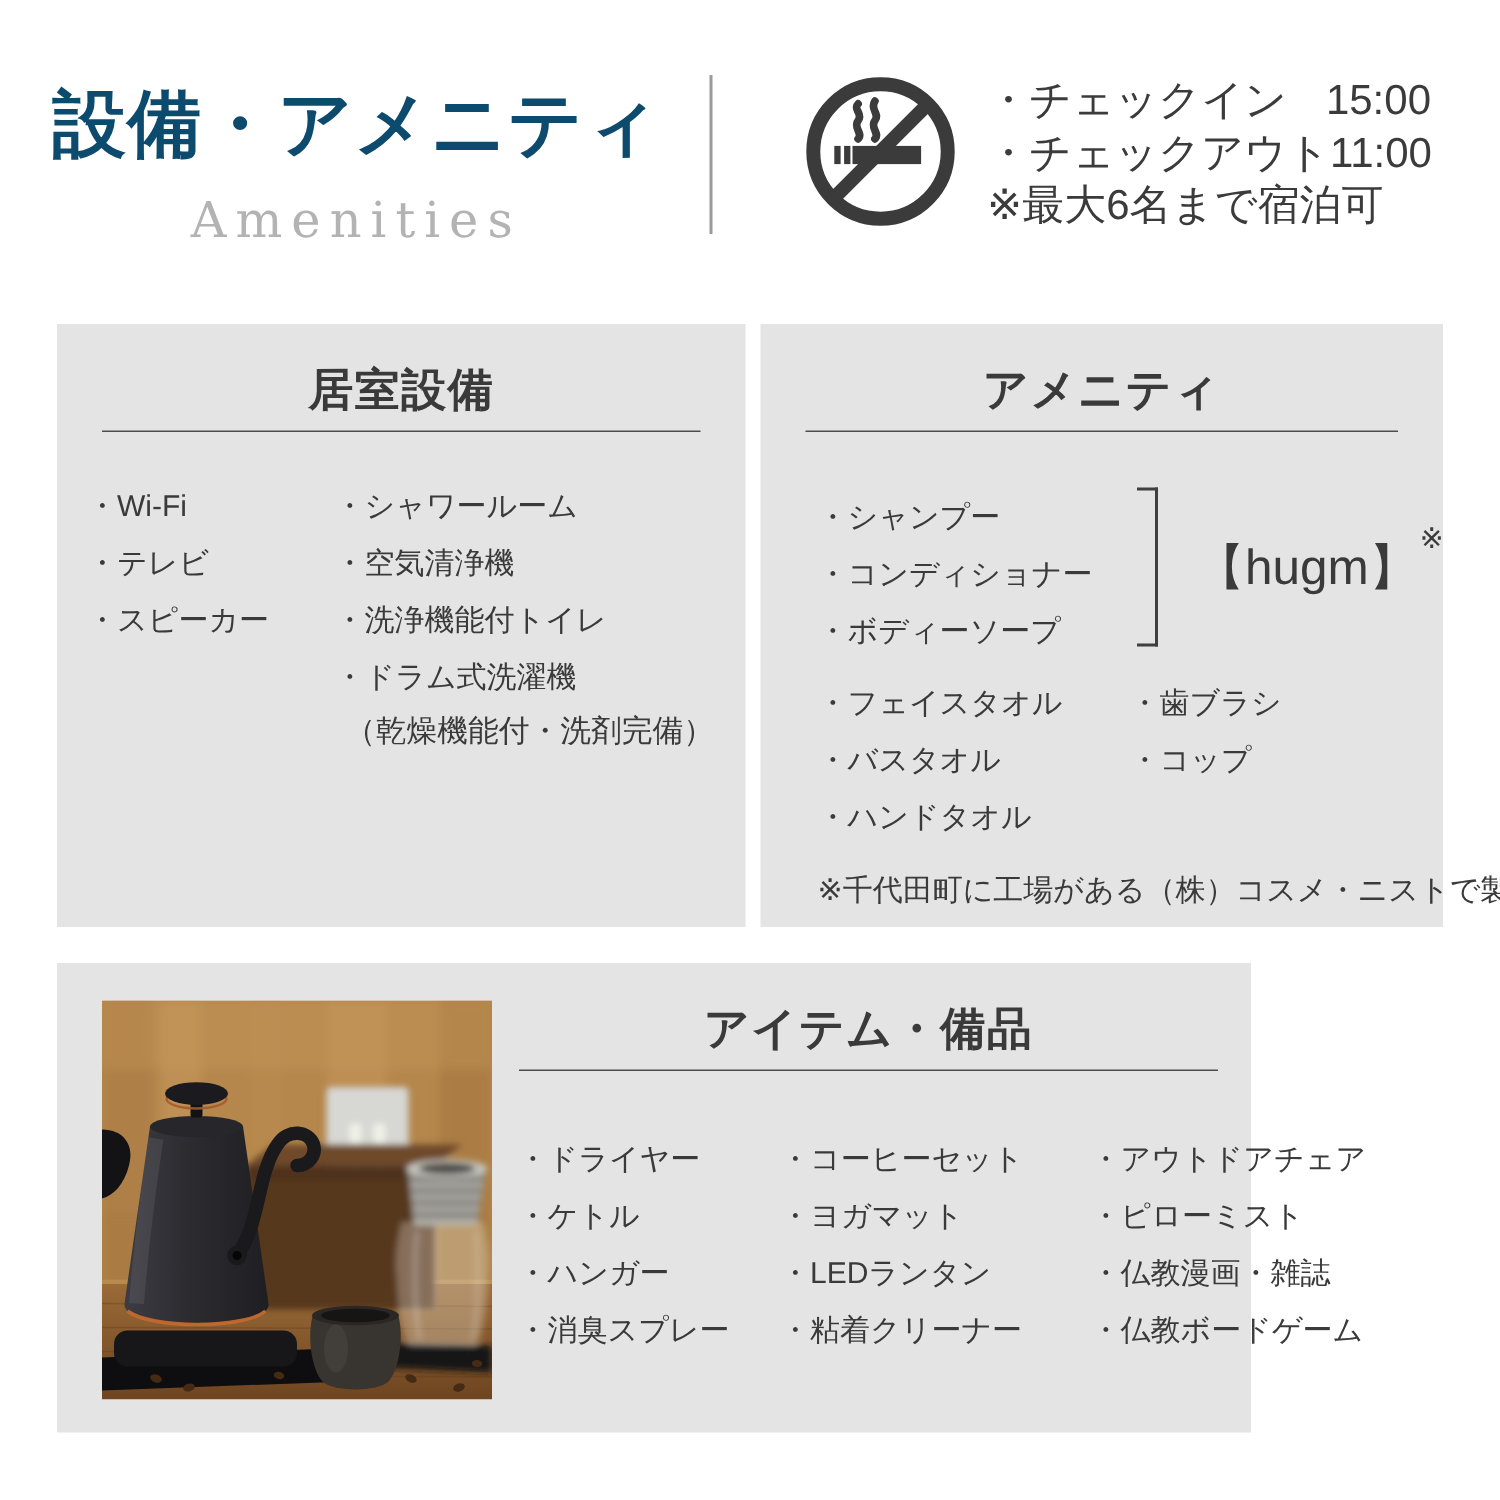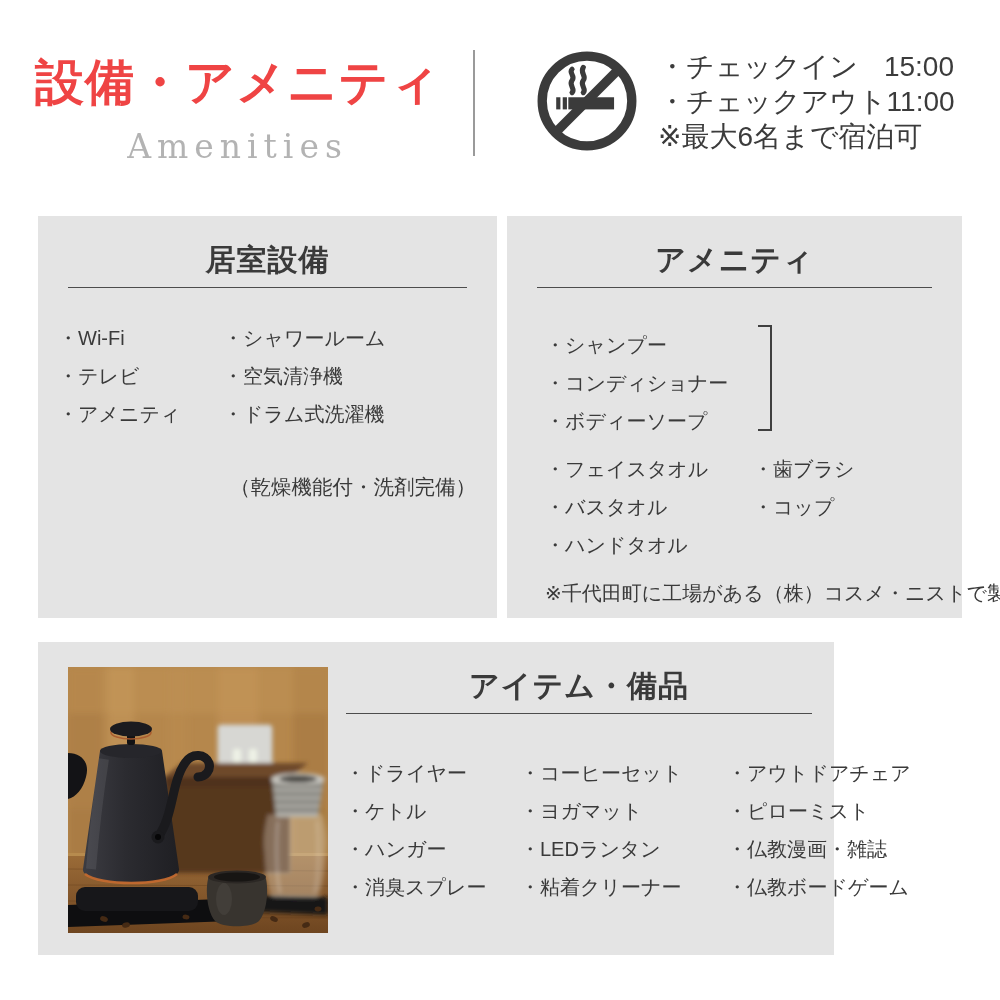--- a/index.html
+++ b/index.html
@@ -3,21 +3,21 @@
 <meta charset="utf-8">
 <style>
   * { margin:0; padding:0; box-sizing:border-box; }
   html,body { background:#ffffff; }
   body { font-family:"Liberation Sans","DejaVu Sans",sans-serif; color:#3a3a3a; }
   .page { position:relative; width:1000px; height:1000px; background:#ffffff; overflow:hidden; }
 
   
   .title { position:absolute; left:35px; top:50px; width:405px; text-align:center;
            font-family:"DejaVu Serif","Liberation Serif",serif; font-size:49px; font-weight:600;
-           color:#ef4444; letter-spacing:1px; white-space:nowrap; }
+           color:#0c4a6e; letter-spacing:1px; white-space:nowrap; }
   .subtitle { position:absolute; left:35px; top:127px; width:405px; text-align:center;
               font-family:"DejaVu Serif","Liberation Serif",serif; font-size:33px; color:#b3b3b3;
               letter-spacing:6px; }
   .vdivider { position:absolute; left:473px; top:50px; width:2px; height:106px; background:#9a9a9a; }
   .nosmoke { position:absolute; left:531px; top:45px; width:112px; height:112px; }
   .info { position:absolute; left:658px; top:49px; width:296px; font-size:28px; font-weight:500; color:#3b3b3b; }
   .info-row { display:flex; justify-content:space-between; align-items:center; height:35px; white-space:nowrap; }
   .info-note { height:35px; line-height:35px; white-space:nowrap; }
 
   
@@ -82,39 +82,41 @@
     </div>
     <div class="info-note">※最大6名まで宿泊可</div>
   </div>
 
   <div class="gbox box-room">
     <div class="box-title">居室設備</div>
     <div class="box-rule"></div>
     <ul class="plain room-col1">
       <li>・Wi-Fi</li>
       <li>・テレビ</li>
-      <li>・アメニティ</li>
+      <li>・スピーカー</li>
     </ul>
     <ul class="plain room-col2">
       <li>・シャワールーム</li>
       <li>・空気清浄機</li>
+      <li>・洗浄機能付トイレ</li>
       <li>・ドラム式洗濯機</li>
     </ul>
     <div class="room-note">（乾燥機能付・洗剤完備）</div>
   </div>
 
   <div class="gbox box-amen">
     <div class="box-title">アメニティ</div>
     <div class="box-rule"></div>
     <ul class="plain amen-branded">
       <li>・シャンプー</li>
       <li>・コンディショナー</li>
       <li>・ボディーソープ</li>
     </ul>
     <div class="bracket"></div>
+    <div class="brand"><span>【hugm】</span><sup>※</sup></div>
     <ul class="plain amen-col1">
       <li>・フェイスタオル</li>
       <li>・バスタオル</li>
       <li>・ハンドタオル</li>
     </ul>
     <ul class="plain amen-col2">
       <li>・歯ブラシ</li>
       <li>・コップ</li>
     </ul>
     <div class="amen-note">※千代田町に工場がある（株）コスメ・ニストで製造</div>

